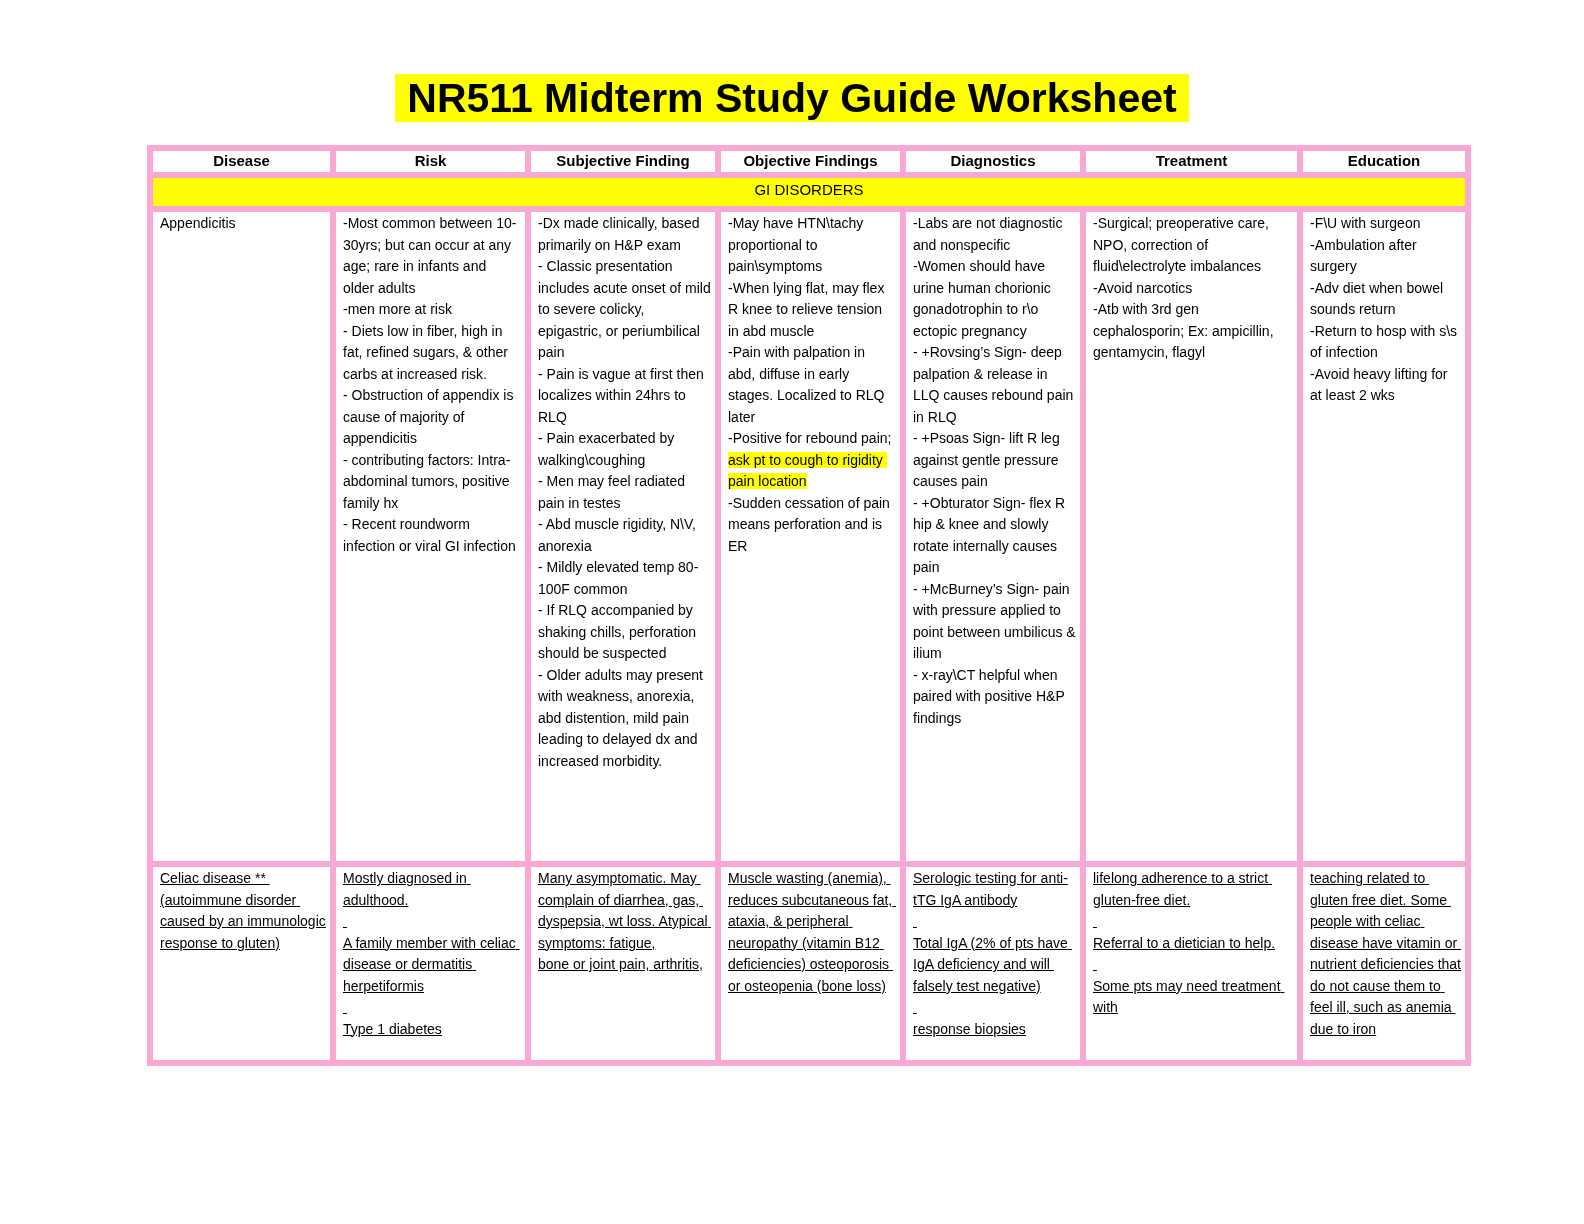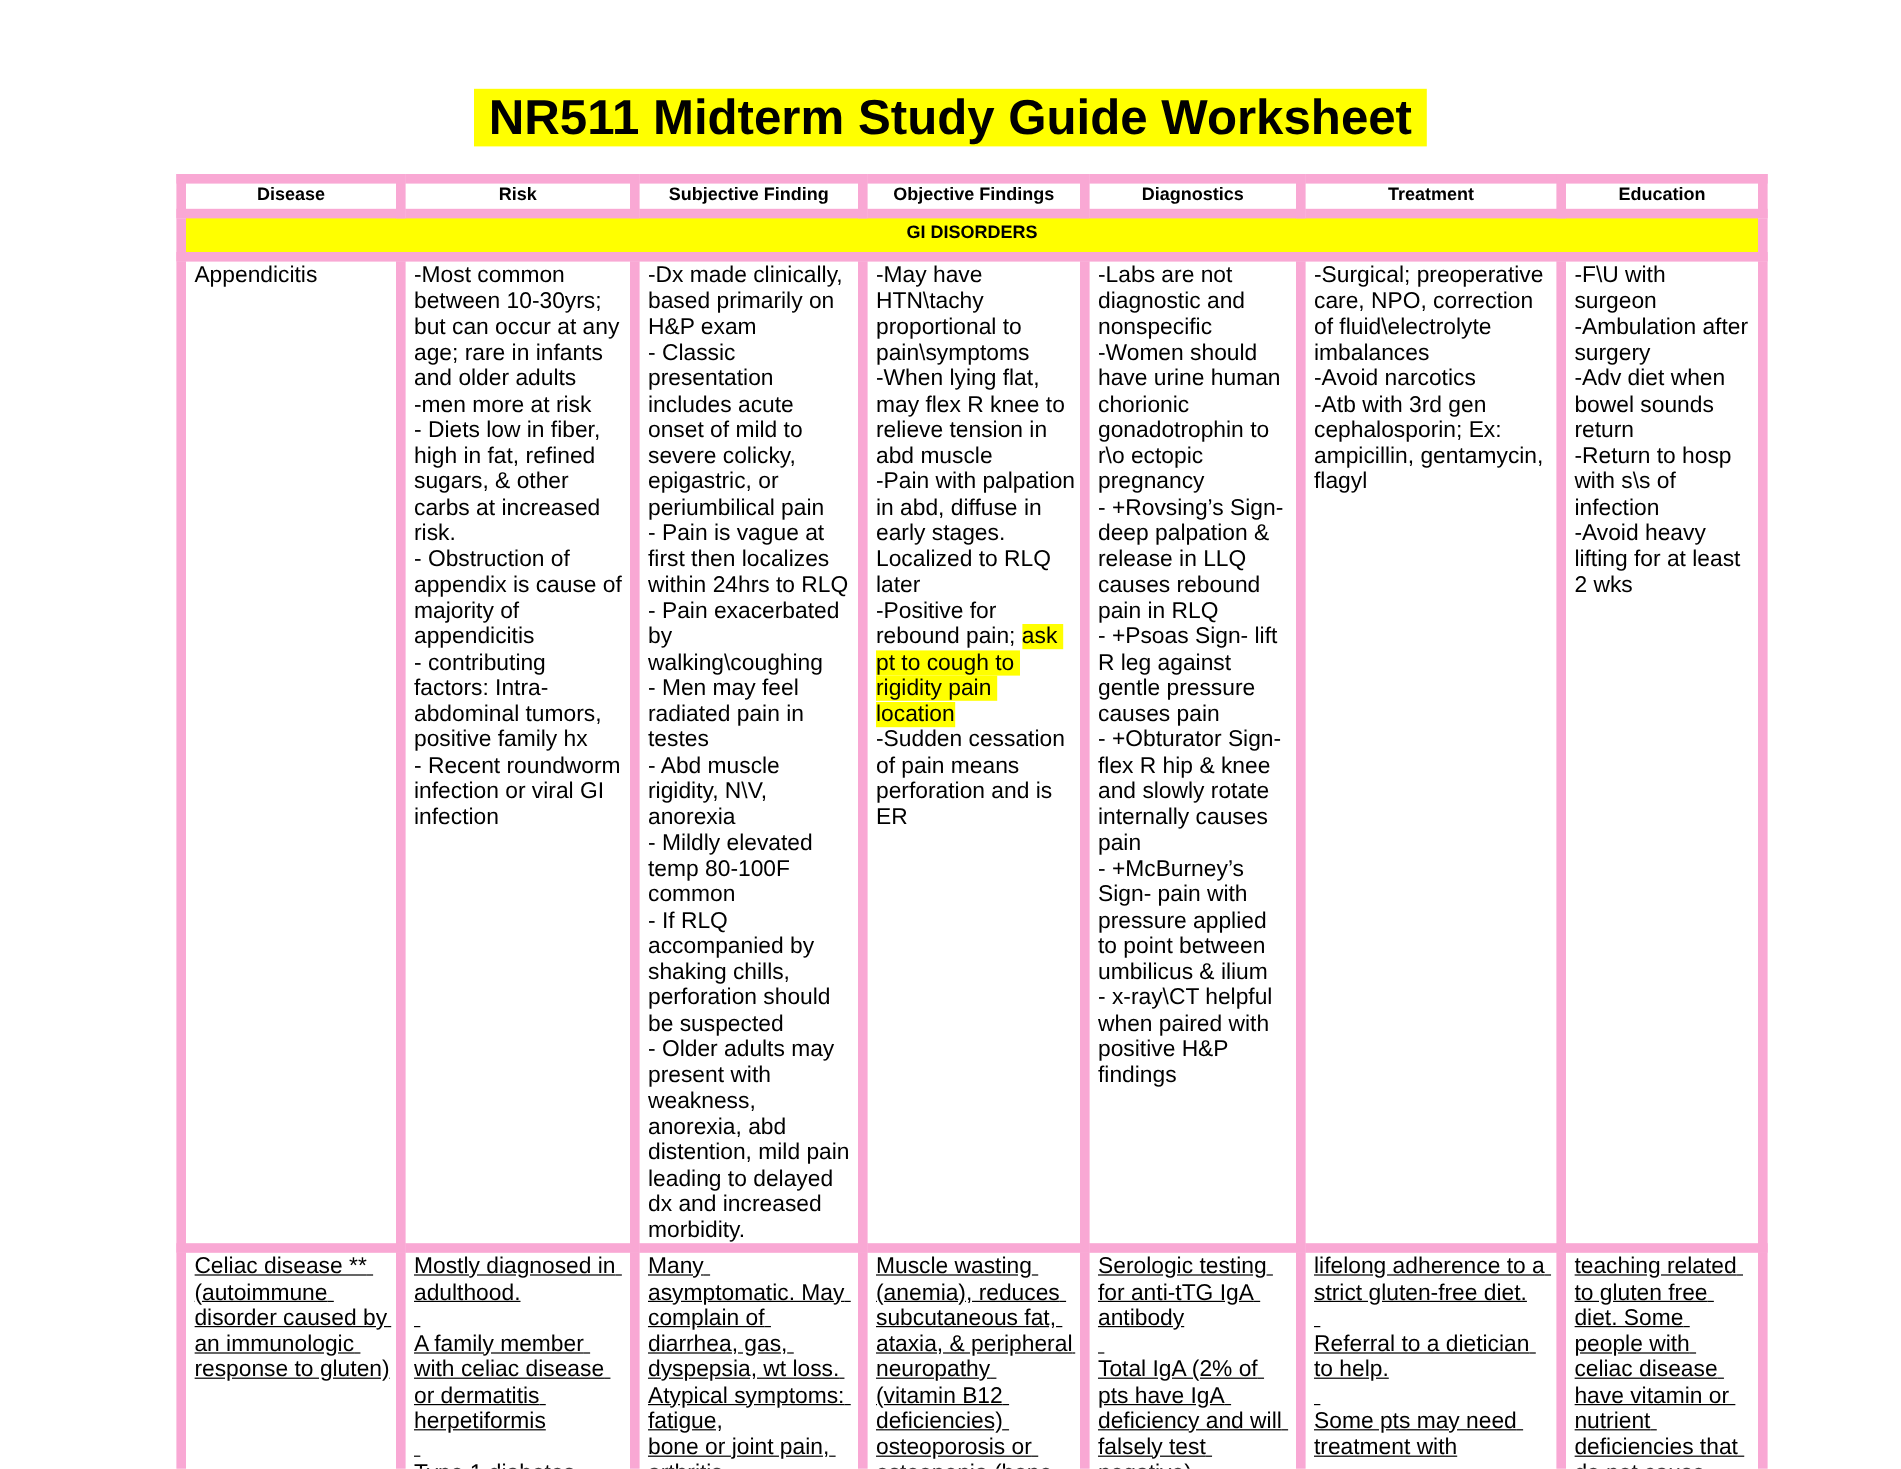--- a/index.html
+++ b/index.html
@@ -32,45 +32,45 @@
   }
   table.guide {
     position: absolute;
     left: 147px;
     top: 145px;
     width: 1318px;
     border-collapse: collapse;
     table-layout: fixed;
   }
   table.guide th, table.guide td {
-    border: 8px solid #f9a8d4;
+    border: 6px solid #f9a8d4;
     vertical-align: top;
     overflow: hidden;
   }
   thead th {
     font-weight: bold;
     font-size: 15px;
     text-align: center;
     height: 19px;
     padding: 1px 2px;
     border-top-width: 3px;
     border-bottom-width: 3px;
     background: #ffffff;
   }
   td.section-cell {
     background: #ffff00;
-    font-weight: bold;
+    font-weight: normal;
     font-size: 15px;
     text-align: center;
     height: 24px;
     padding: 3px 2px 1px 2px;
     vertical-align: middle;
   }
   tr.body-row td {
-    font-size: 19px;
+    font-size: 14px;
     line-height: 21.5px;
     padding: 1px 4px 0 7px;
   }
   tr.row-0 td { height: 648px; }
   tr.row-1 td { height: 192px; }
   tr.row-1 .cell-inner { max-height: 191px; overflow: hidden; text-decoration: underline; }
   .para { min-height: 21.5px; white-space: pre-wrap; }
   .bold { font-weight: normal; }
   .hl { background: #ffff00; }
 </style>

